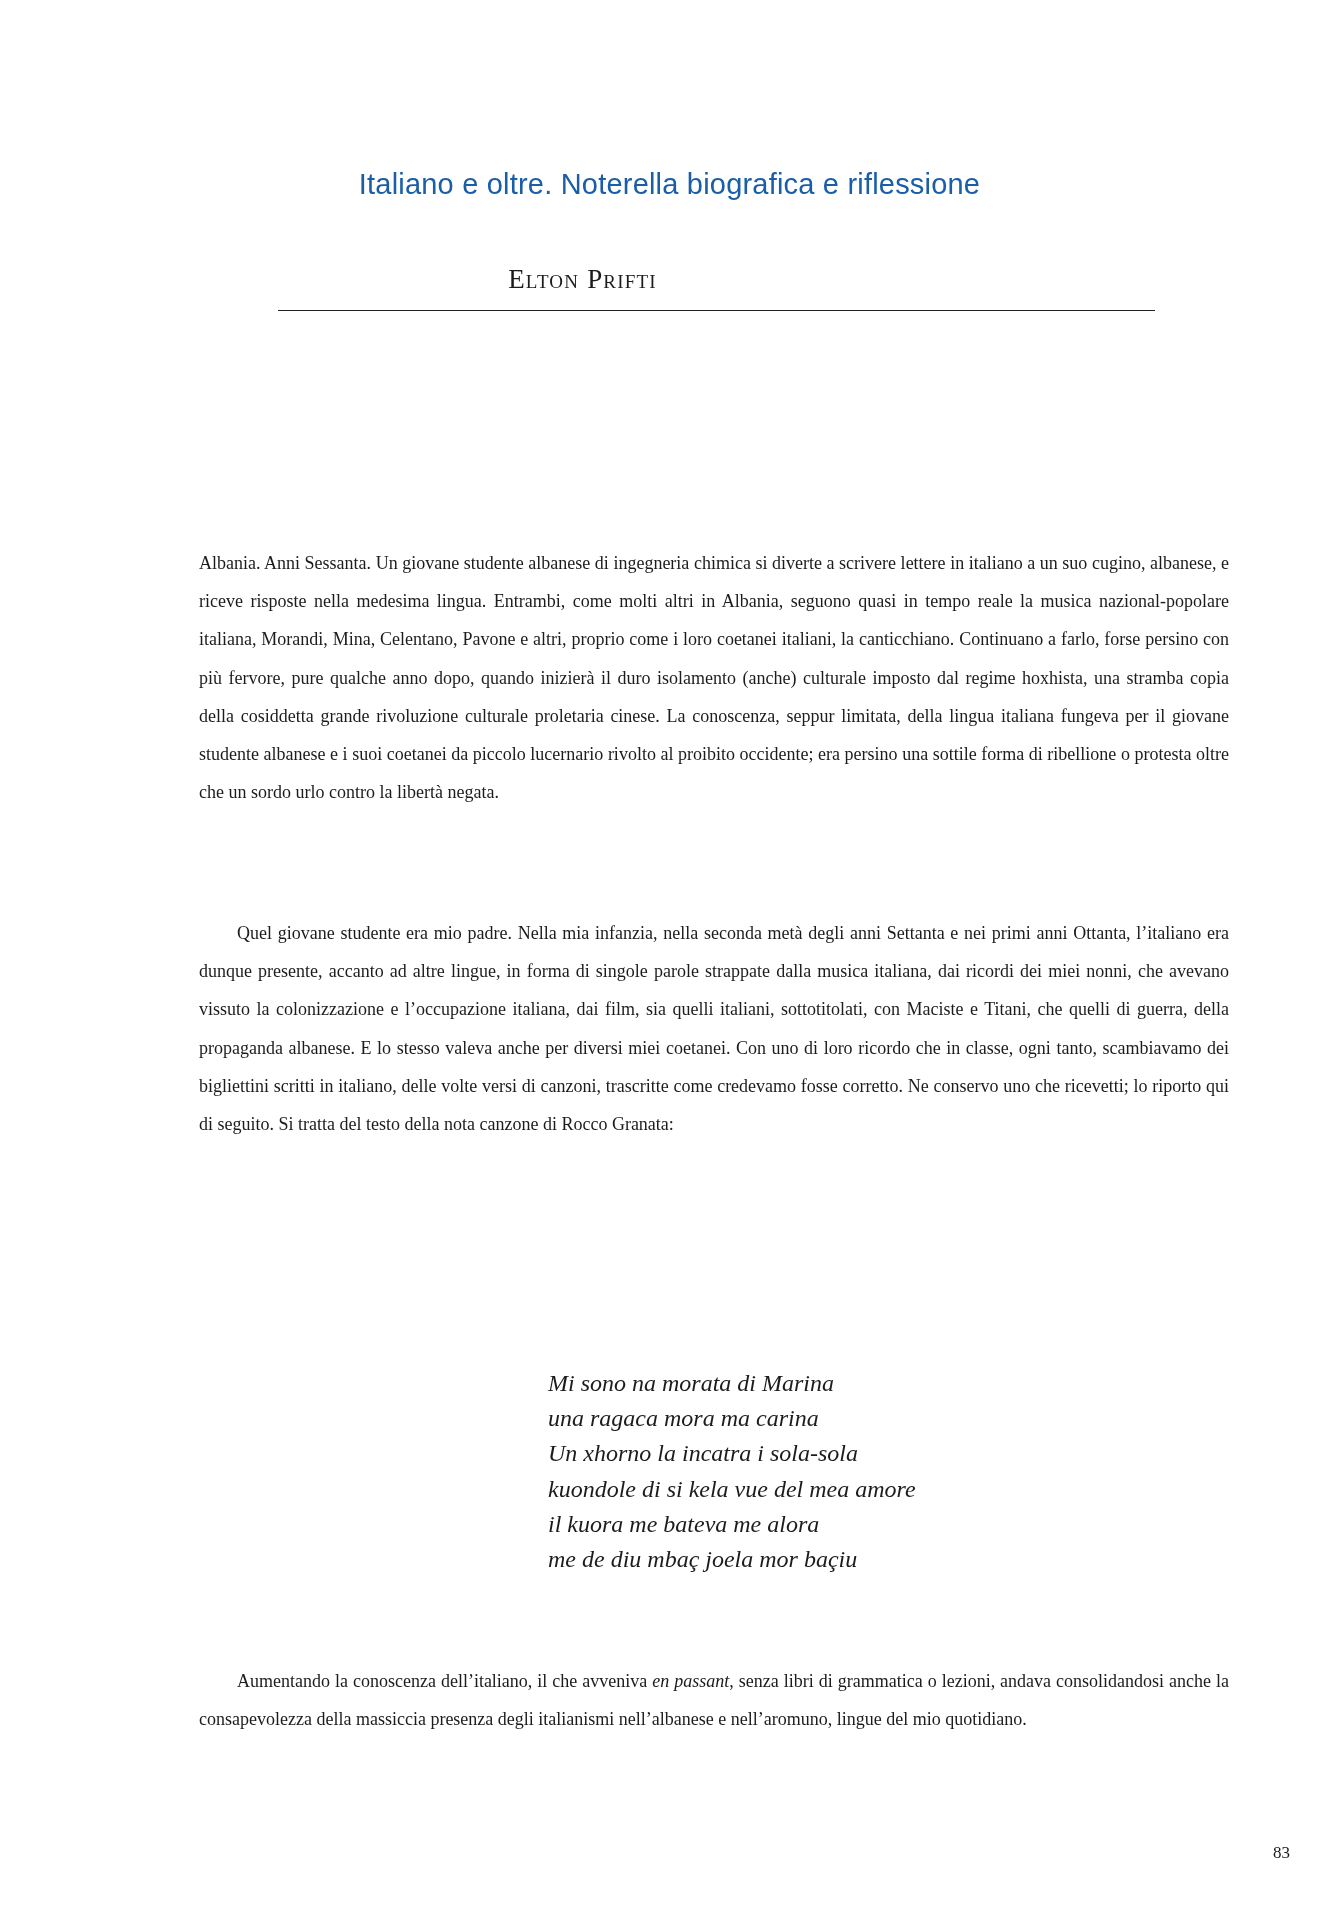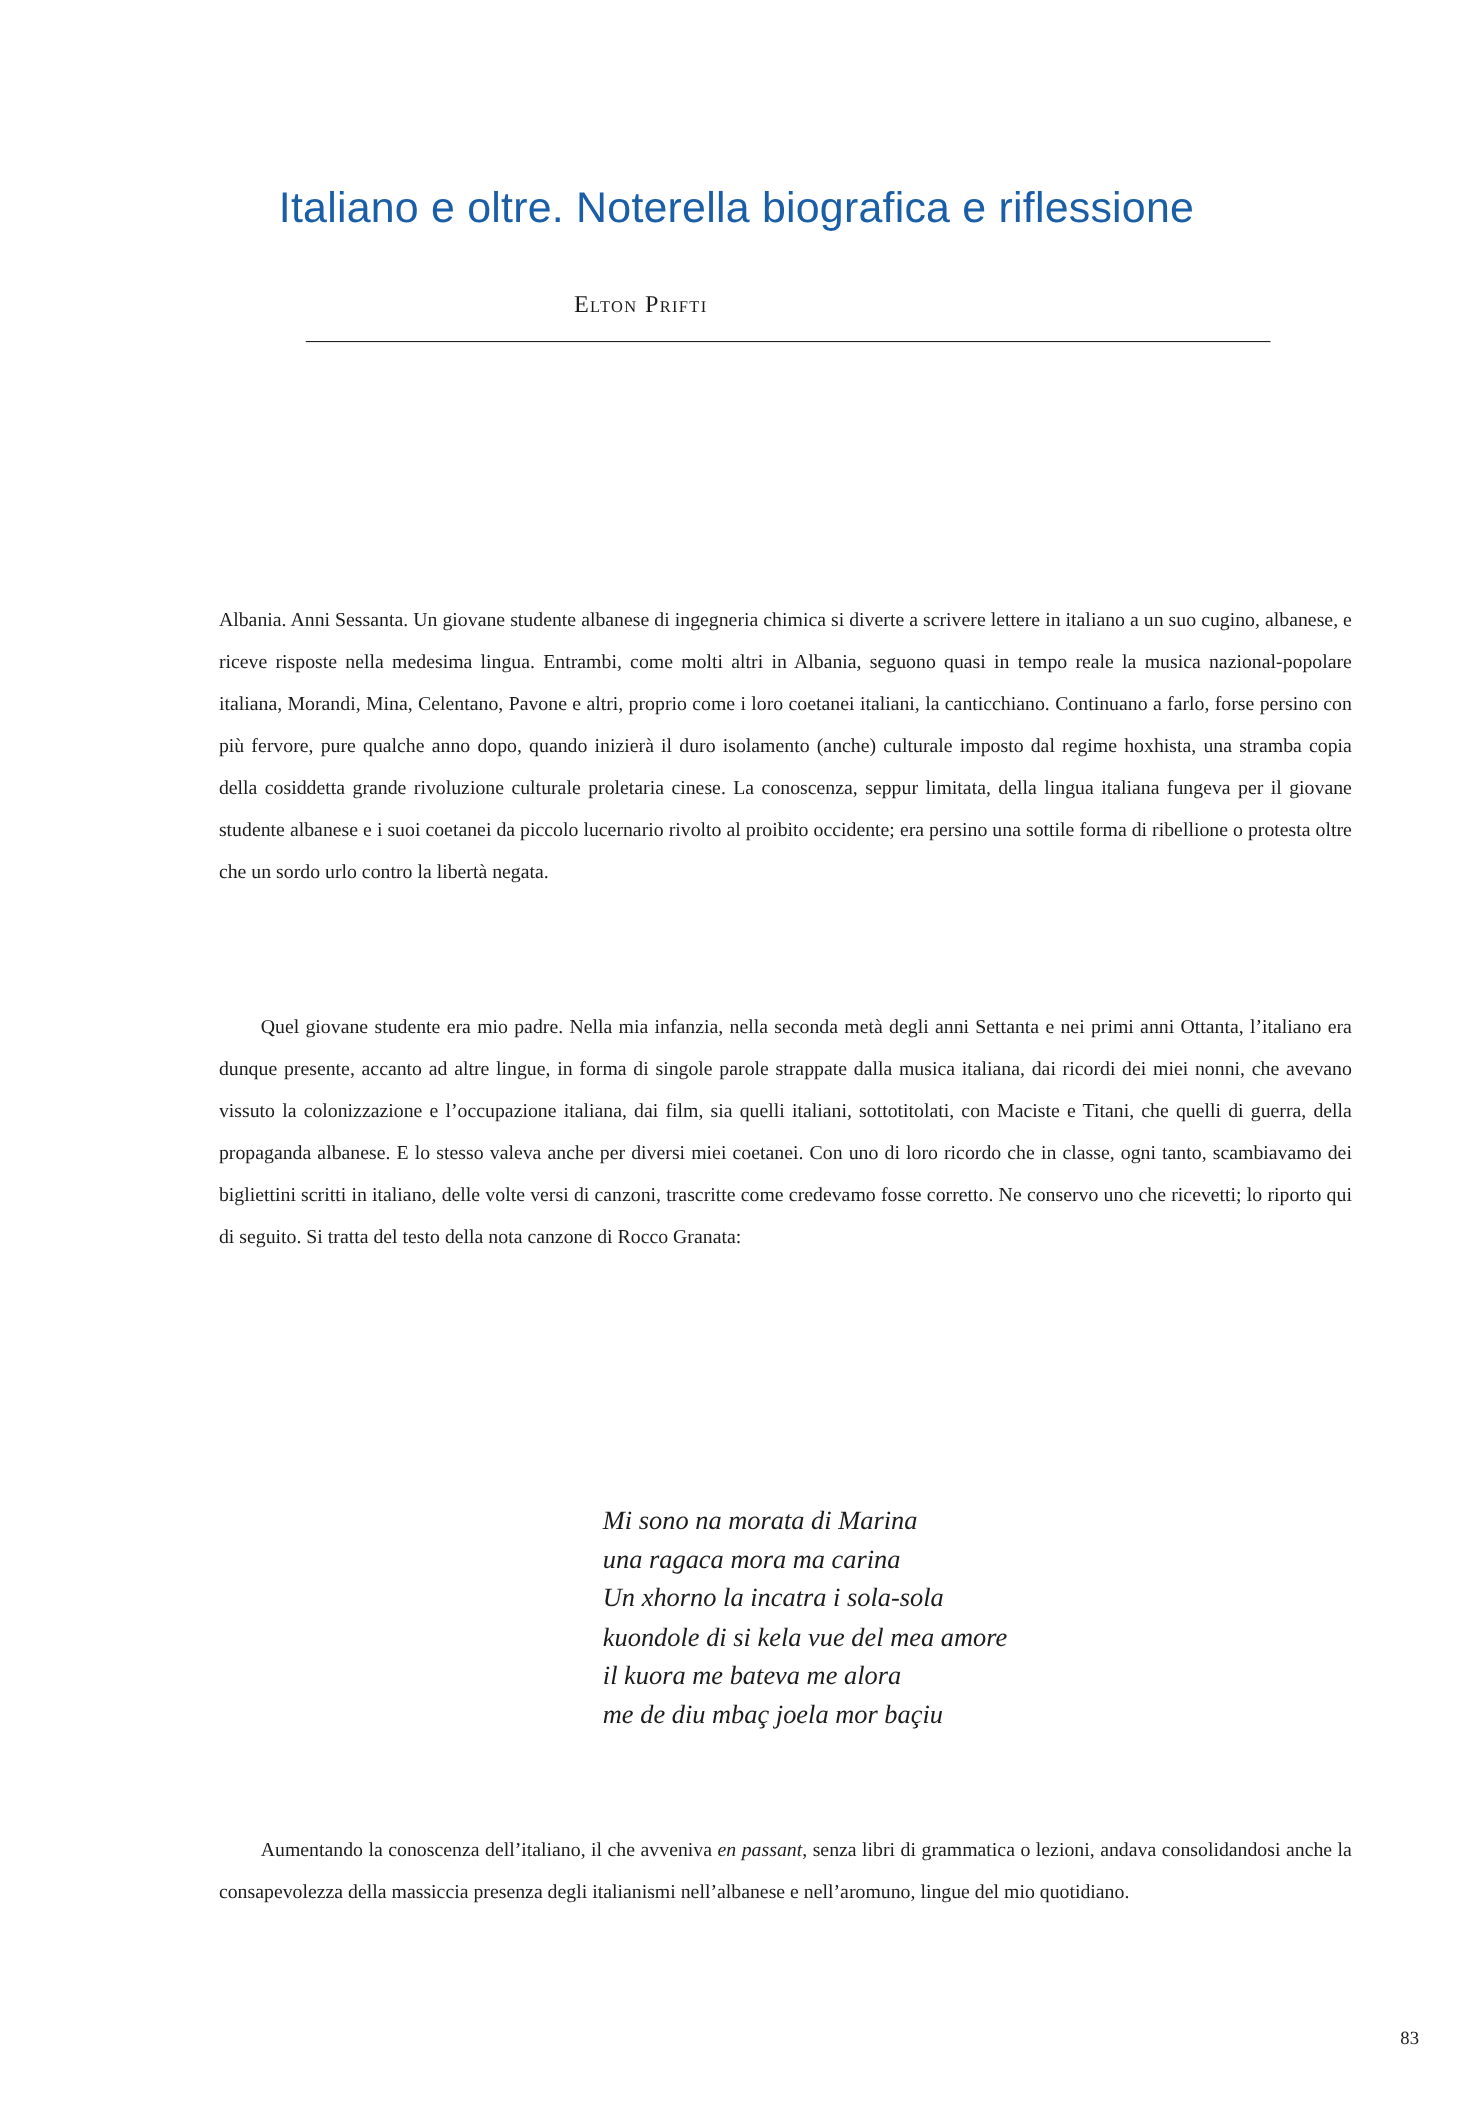--- a/index.html
+++ b/index.html
@@ -15,33 +15,33 @@
       color: #1c1c1c;
       font-family: "Liberation Serif", "DejaVu Serif", serif;
     }
     .title {
       position: absolute;
       top: 168px;
       left: 0;
       width: 1339px;
       text-align: center;
       font-family: "Liberation Sans", "DejaVu Sans", sans-serif;
-      font-size: 39px;
+      font-size: 29px;
       letter-spacing: 0.2px;
       color: #1a5ea8;
       margin: 0;
       font-weight: normal;
     }
     .author {
       position: absolute;
       top: 264px;
       left: 0;
       width: 1165px;
       text-align: center;
-      font-size: 22px;
+      font-size: 27px;
       font-variant: small-caps;
       letter-spacing: 1.2px;
       margin: 0;
       font-weight: normal;
     }
     .rule {
       position: absolute;
       top: 310px;
       left: 278px;
       width: 877px;

